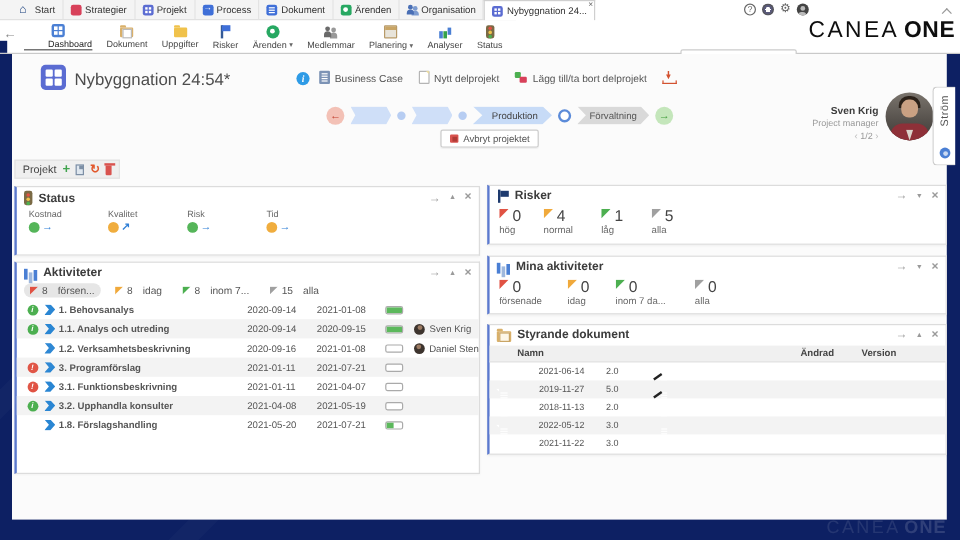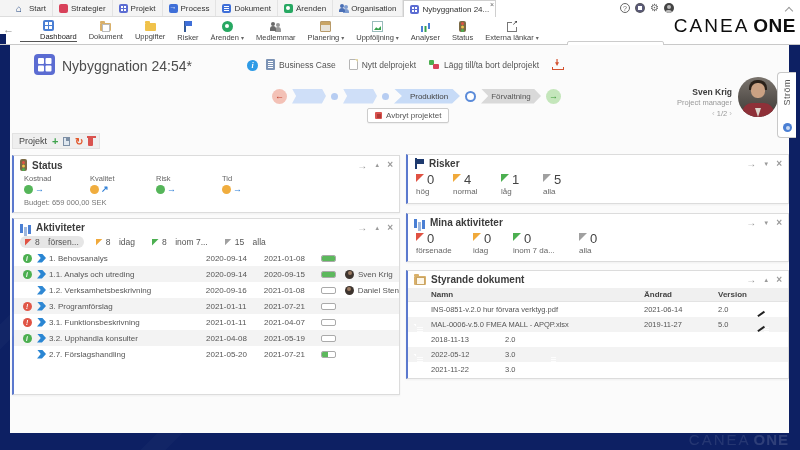--- a/index.html
+++ b/index.html
@@ -175,21 +175,21 @@
   
   #filters{display:flex;align-items:center;gap:7px;padding:1px 6px 2px;font-size:8.5px;color:#555;}
   .chip{display:flex;align-items:center;gap:3px;padding:1px 5px;border-radius:8px;white-space:nowrap;}
   .chip.selected{background:#e6e6e6;}
   .chip .flag{width:7px;height:7px;margin-top:0;}
   .acthead{display:flex;align-items:center;background:#f0f0f0;border-top:1px solid #e2e2e2;border-bottom:1px solid #e2e2e2;font-size:8px;font-weight:700;color:#444;height:14px;}
   .arow{display:flex;align-items:center;height:16px;font-size:8px;color:#555;}
   .arow:nth-child(even){background:#f3f3f3;}
   .c-st{width:14px;margin-left:6px;display:flex;justify-content:center;}
   .c-ch{width:15px;display:flex;justify-content:center;}
-  .c-name{width:157px;white-space:nowrap;overflow:hidden;}
+  .c-name{width:157px;white-space:nowrap;overflow:hidden;font-weight:bold;}
   .c-start{width:58px;}
   .c-end{width:57px;}
   .c-prog{width:24px;}
   .c-asg{flex:1;display:flex;align-items:center;gap:4px;white-space:nowrap;}
   .hdr-sp{width:35px;margin-left:6px;}
   .hdr-name{width:157px;}
   .hdr-cal{width:10px;height:10px;background:#4a90d9;border-radius:2px;margin-right:5px;position:relative;}
   .hdr-cal::before{content:"";position:absolute;left:2px;top:3px;width:6px;height:5px;background:#fff;opacity:.85;}
   .stic{width:9px;height:9px;border-radius:50%;color:#fff;font-size:6.5px;font-weight:700;text-align:center;line-height:9px;}
   .stic.ok{background:#4caf50;}
@@ -200,21 +200,21 @@
   .pg-full i{width:100%;} .pg-partial i{width:45%;} .pg-empty i{width:0;}
   .mini-av{width:9px;height:9px;border-radius:50%;background:#3d342e;position:relative;overflow:hidden;}
   .mini-av::before{content:"";position:absolute;left:2.5px;top:1.5px;width:4px;height:4px;border-radius:50%;background:#9c7b63;}
 
   
   .dochead{display:flex;align-items:center;background:#f0f0f0;border-bottom:1px solid #e3e3e3;font-size:8px;font-weight:700;color:#444;height:14px;margin-top:1px;}
   .docrow{display:flex;align-items:center;height:15px;font-size:7.5px;color:#555;}
   .docrow:nth-child(even){background:#f3f3f3;}
   .d-ic{width:16px;margin-left:7px;}
   .d-name{flex:1;white-space:nowrap;overflow:hidden;}
-  .d-chg{width:74px;}
+  .d-chg{width:74px;text-align:center;}
   .d-ver{width:44px;}
   .d-act{width:26px;}
   .fico{width:9px;height:11px;border-radius:1px;position:relative;}
   .ft-pdf{background:#d0422e;}
   .ft-xlsx{background:#2e7d43;}
   .fico::before{content:"";position:absolute;left:1.5px;top:2.5px;width:6px;height:1px;background:#fff;box-shadow:0 2px #fff,0 4px #fff;opacity:.9;}
   .fico::after{content:"";position:absolute;right:-1px;top:-1px;width:3px;height:3px;background:#fff;clip-path:polygon(0 0,100% 100%,100% 0);}
   .aico{width:8px;height:10px;background:#1b8ba6;border-radius:1px;position:relative;}
   .aico::before{content:"";position:absolute;left:1.5px;top:2px;width:5px;height:1px;background:#fff;box-shadow:0 2px #fff,0 4px #fff;opacity:.9;}
   .aico.sign::after{content:"";position:absolute;right:-3px;top:3px;width:8px;height:1.5px;background:#222;transform:rotate(-35deg);}
@@ -317,43 +317,29 @@
           </span>
         </div>
       <div class="titem">
           <span class="tico tc-cal"></span>
           <span class="lbl">
             <span>Planering</span>
             <span class="caret">▾</span>
           </span>
         </div>
       <div class="titem">
-          <span class="tico tc-line"></span>
-          <span class="lbl">
-            <span>Uppföljning</span>
-            <span class="caret">▾</span>
-          </span>
-        </div>
-      <div class="titem">
           <span class="tico tc-bars"></span>
           <span class="lbl">
             <span>Analyser</span>
           </span>
         </div>
       <div class="titem">
           <span class="tico tc-tl"></span>
           <span class="lbl">
             <span>Status</span>
-          </span>
-        </div>
-      <div class="titem">
-          <span class="tico tc-ext"></span>
-          <span class="lbl">
-            <span>Externa länkar</span>
-            <span class="caret">▾</span>
           </span>
         </div>
     </div>
     <div id="searchbox">
       <input type="text" placeholder="sök..." style="">
       <span class="mag"></span>
     </div>
   </div>
 
   <div id="topicons">
@@ -467,21 +453,20 @@
         </div>
       </div>
     <div class="metric">
         <div class="mlabel">Tid</div>
         <div class="mrow">
           <span class="dot yellow"></span>
           <span class="trend">→</span>
         </div>
       </div>
   </div>
-  <div class="budget">Budget: 659 000,00 SEK</div>
 </div>
 
 <div class="panel" style="left:12px;top:218px;width:388px;height:177px;">
   <div class="phead">
     <span class="pi-bars"></span>
     <span>Aktiviteter</span>
     <span class="ptools">
         <span class="pt-arrow">→</span>
         <span class="pt-col">▲</span>
         <span class="pt-close">×</span>
@@ -598,21 +583,21 @@
             <i></i>
           </i>
         </span>
         <span class="c-asg"></span>
       </div>
     <div class="arow">
         <span class="c-st"></span>
         <span class="c-ch">
           <i class="chev"></i>
         </span>
-        <span class="c-name">2.7. Förslagshandling</span>
+        <span class="c-name">1.8. Förslagshandling</span>
         <span class="c-start">2021-05-20</span>
         <span class="c-end">2021-07-21</span>
         <span class="c-prog">
           <i class="prog pg-partial">
             <i></i>
           </i>
         </span>
         <span class="c-asg"></span>
       </div>
   </div>
@@ -715,28 +700,26 @@
   <div class="dochead">
     <span class="d-ic"></span>
     <span class="d-name">Namn</span>
     <span class="d-chg">Ändrad</span>
     <span class="d-ver">Version</span>
     <span class="d-act"></span>
   </div>
   <div>
     <div class="docrow">
         <span class="d-ic"><i class="fico ft-pdf"></i></span>
-        <span class="d-name">INS-0851-v.2.0 hur förvara verktyg.pdf</span>
         <span class="d-chg">2021-06-14</span>
         <span class="d-ver">2.0</span>
         <span class="d-act"><i class="aico sign"></i></span>
       </div>
     <div class="docrow">
         <span class="d-ic"><i class="fico ft-xlsx"></i></span>
-        <span class="d-name">MAL-0006-v.5.0 FMEA MALL - APQP.xlsx</span>
         <span class="d-chg">2019-11-27</span>
         <span class="d-ver">5.0</span>
         <span class="d-act"><i class="aico sign"></i></span>
       </div>
     <div class="docrow">
         <span class="d-ic"><i class="fico ft-pdf"></i></span>
         <span class="d-chg">2018-11-13</span>
         <span class="d-ver">2.0</span>
         <span class="d-act"><i class="aico"></i></span>
       </div>

